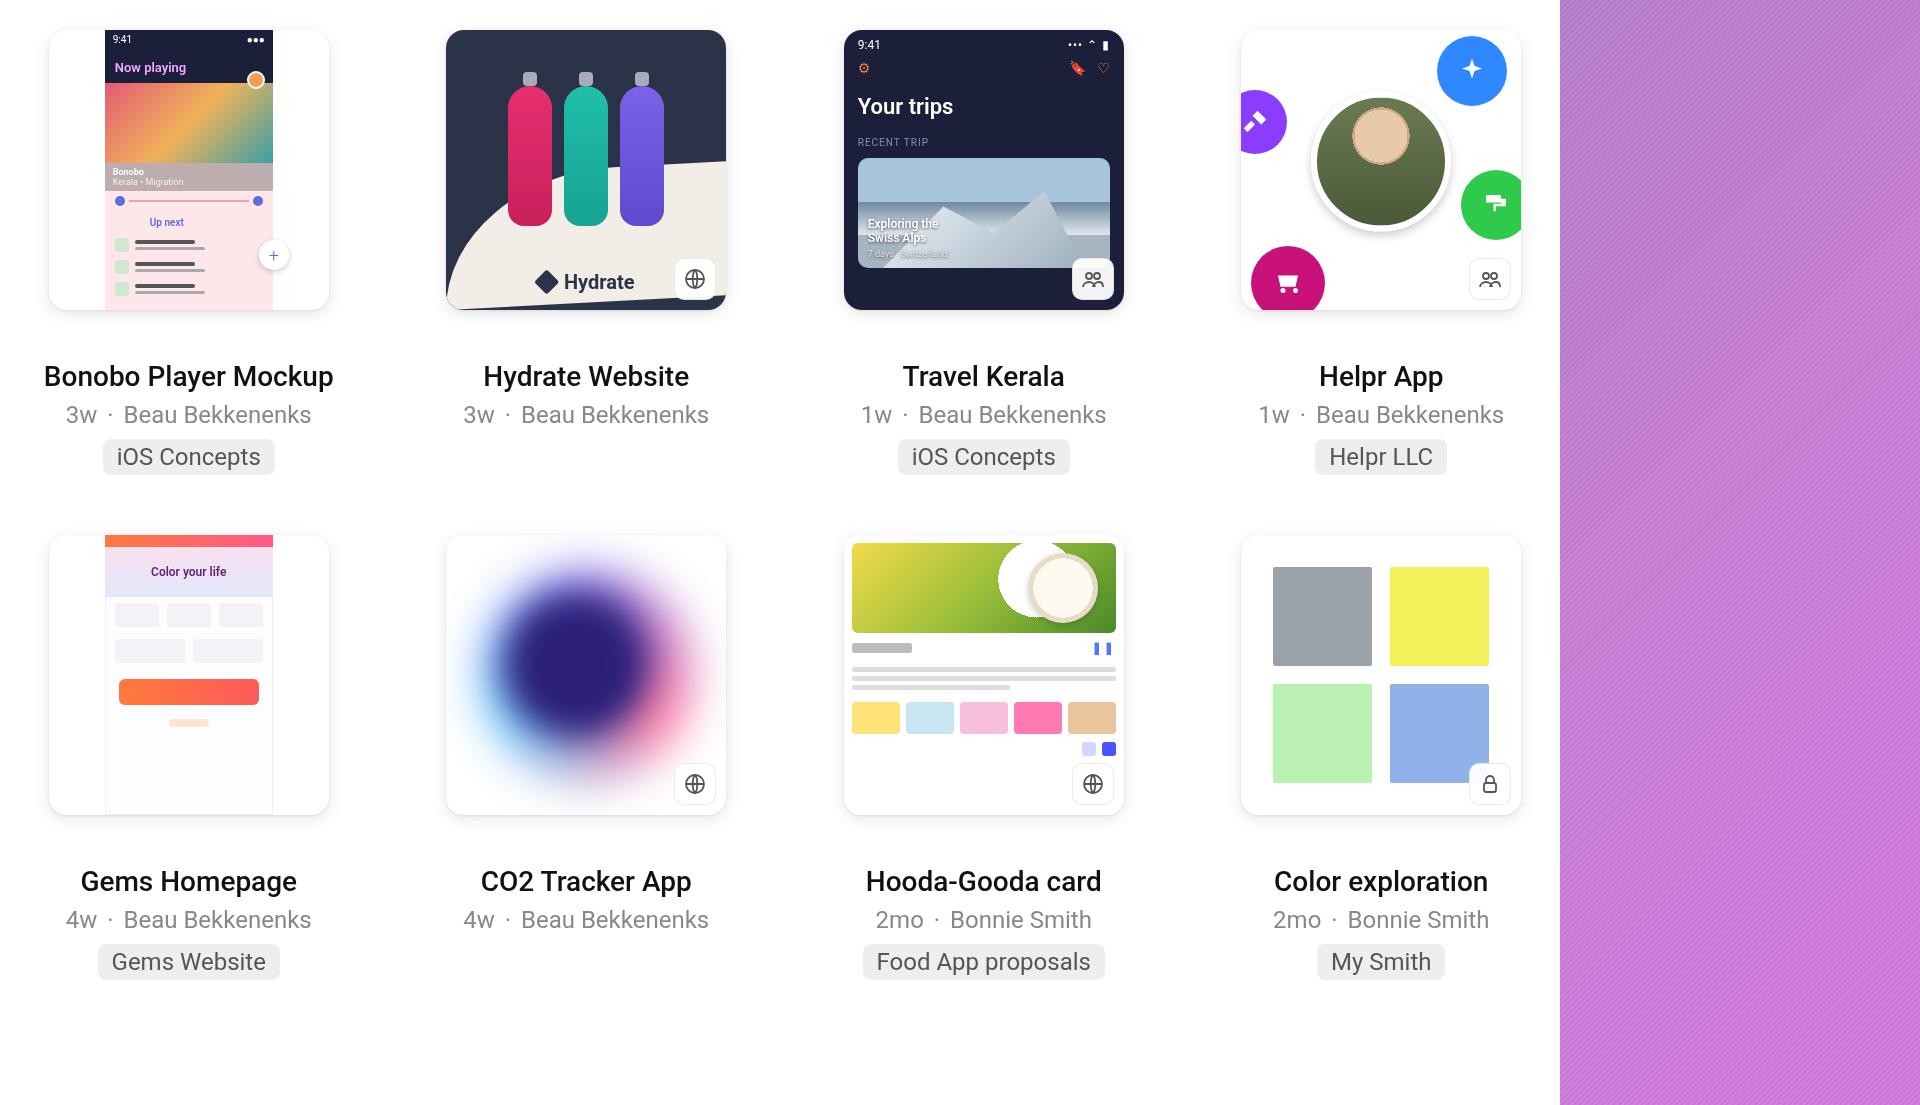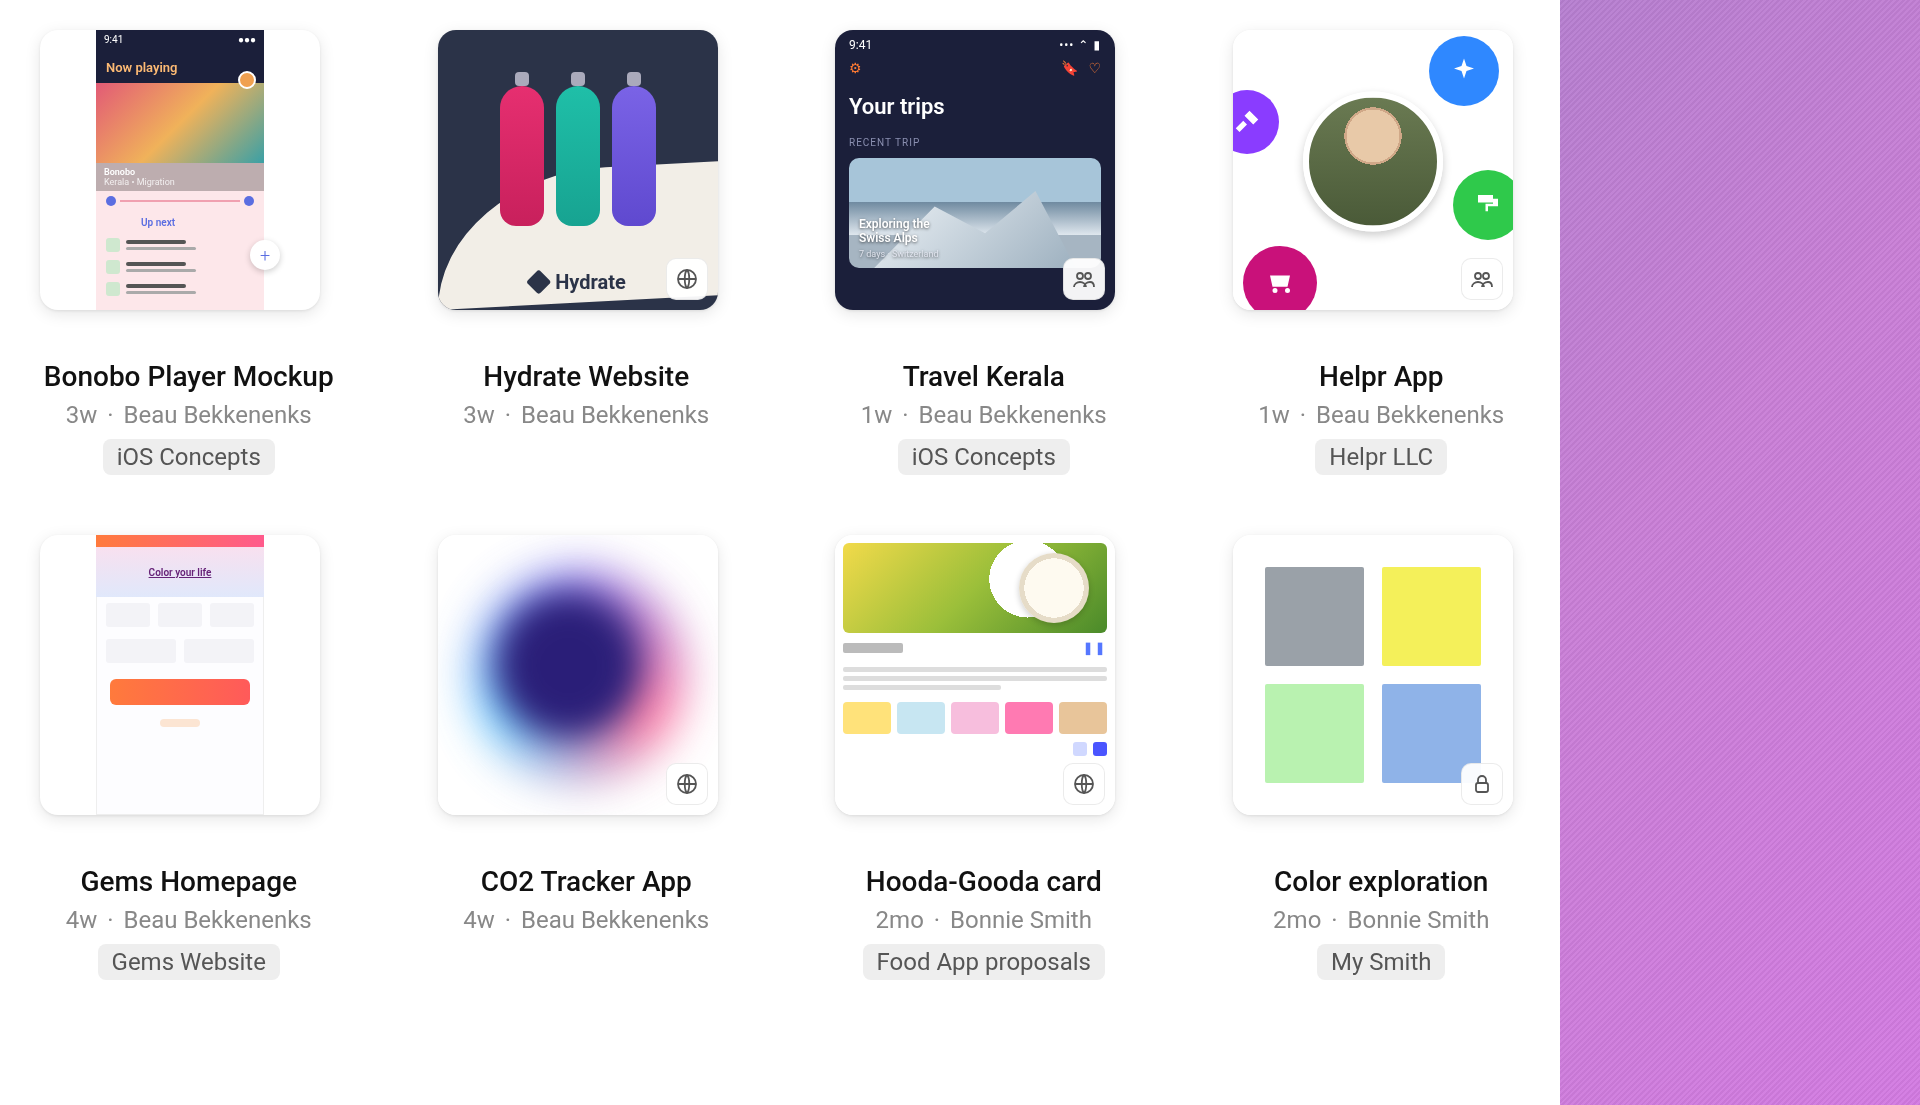--- a/index.html
+++ b/index.html
@@ -31,20 +31,21 @@
   }
   .grid {
     display: grid;
     grid-template-columns: repeat(4, 1fr);
     column-gap: 100px;
     row-gap: 60px;
   }
   .project-card {
     display: flex;
     flex-direction: column;
+    align-items: center;
     cursor: pointer;
   }
   .thumb {
     width: 280px;
     height: 280px;
     background: #fff;
     border-radius: 18px;
     box-shadow: 0 4px 16px rgba(0,0,0,0.10), 0 1px 3px rgba(0,0,0,0.08);
     position: relative;
     overflow: hidden;
@@ -88,21 +89,21 @@
     font-size: 24px;
     padding: 4px 14px;
     border-radius: 8px;
   }
 
   
 
   
   .art-music { width: 60%; height: 100%; background:#fde7ea; position:relative; }
   .art-music .topbar { height:22px; background:#1b1f3a; color:#fff; font-size:10px; display:flex; justify-content:space-between; padding:4px 8px; }
-  .art-music .np { background:#1b1f3a; color:#fdba74; font-size:13px; font-weight:600; padding:8px 10px; }
+  .art-music .np { background:#1b1f3a; color:#f0abfc; font-size:13px; font-weight:600; padding:8px 10px; }
   .art-music .cover { height:80px; background: linear-gradient(135deg,#e25a76,#f0b25a,#3aa0a6); position:relative; }
   .art-music .cover .av { position:absolute; right:8px; top:-12px; width:18px;height:18px;border-radius:50%;background:#f0a050; border:2px solid #fff;}
   .art-music .lbl { background:rgba(0,0,0,0.25); color:#fff; font-size:9px; padding:4px 8px;}
   .art-music .prog { height:20px; display:flex; align-items:center; padding:0 10px; gap:4px;}
   .art-music .prog .dotm{width:10px;height:10px;border-radius:50%;background:#5b6ee1;}
   .art-music .prog .bar{flex:1;height:2px;background:#f0a0b0;}
   .art-music .upnext{font-size:10px;font-weight:600;color:#5b6ee1;padding:6px 10px;margin-left:35px;}
   .art-music .row{display:flex;align-items:center;gap:6px;padding:4px 10px;}
   .art-music .row .sq{width:14px;height:14px;background:#cfe8cf;border-radius:3px;}
   .art-music .row .tlines{flex:1;}
@@ -141,21 +142,21 @@
   .art-helpr .b1{width:70px;height:70px;background:#2f88ff;right:14px;top:6px;}
   .art-helpr .b2{width:64px;height:64px;background:#8a3cff;left:-18px;top:60px;}
   .art-helpr .b3{width:70px;height:70px;background:#2fc94b;right:-10px;top:140px;}
   .art-helpr .b4{width:74px;height:74px;background:#c9117a;left:10px;bottom:-10px;}
   .art-helpr svg{width:30px;height:30px;fill:#fff;}
   .art-helpr .avatar{position:absolute;left:50%;top:50%;transform:translate(-50%,-56%);width:140px;height:140px;border-radius:50%;border:6px solid #fff;box-shadow:0 4px 10px rgba(0,0,0,0.2);background:radial-gradient(circle at 50% 30%, #e8c9a8 0 24%, #d0a888 24% 26%, transparent 26%), linear-gradient(#6a7a52,#4a5a38);}
 
   
   .art-gems{width:60%;height:100%;background:#fdfdff;box-shadow:0 0 0 1px #eee inset;display:flex;flex-direction:column;font-size:7px;color:#888;}
   .art-gems .nav{height:12px;background:linear-gradient(90deg,#ff7a3c,#ff5a8c);}
-  .art-gems .hero{height:50px;background:linear-gradient(180deg,#f8e0ef,#e0e8fb);display:flex;align-items:center;justify-content:center;font-size:10px;color:#627;font-weight:600;text-decoration:underline;}
+  .art-gems .hero{height:50px;background:linear-gradient(180deg,#f8e0ef,#e0e8fb);display:flex;align-items:center;justify-content:center;font-size:12px;color:#627;font-weight:600;}
   .art-gems .sec{padding:6px 10px;}
   .art-gems .cols{display:flex;gap:8px;}
   .art-gems .col{flex:1;height:24px;background:#f3f3f7;border-radius:3px;}
   .art-gems .cta{margin:10px 14px;height:26px;background:linear-gradient(90deg,#ff7a3c,#ff5a5a);border-radius:6px;}
   .art-gems .pill{margin:4px auto;width:40px;height:8px;background:#fce5d3;border-radius:4px;}
 
   
   .art-co2{width:100%;height:100%;background:#fff;display:flex;align-items:center;justify-content:center;}
   .art-co2 .blob{width:190px;height:190px;border-radius:50%;background:radial-gradient(circle at 45% 45%, #2a1e78 0 38%, rgba(42,30,120,0) 60%);filter:blur(14px);position:relative;}
   .art-co2 .ringr{position:absolute;inset:-12px;border-radius:50%;background:conic-gradient(from 120deg,#ff5a8c, #4ac0ff, #7a63e6, #ff5a8c);filter:blur(22px);opacity:0.8;}

